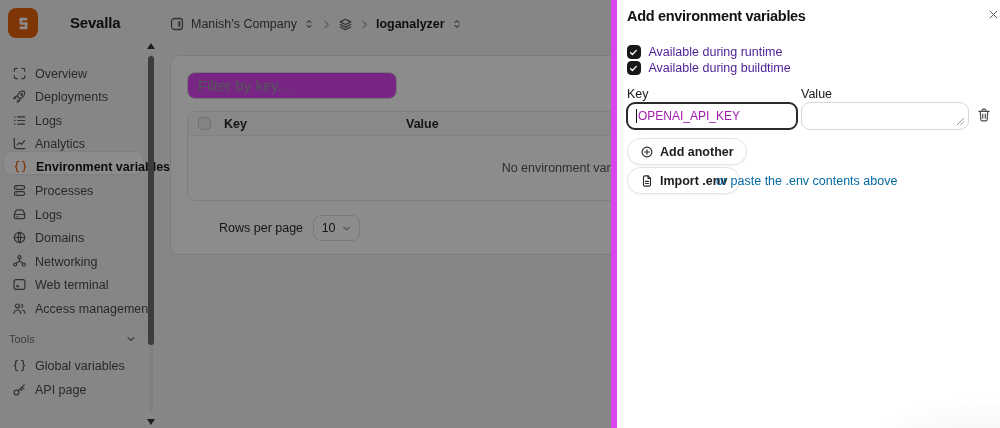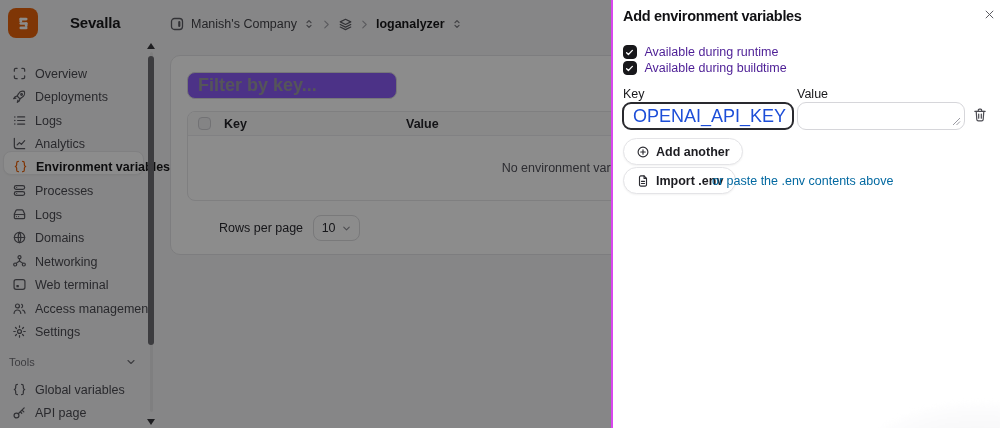--- a/index.html
+++ b/index.html
@@ -40,22 +40,22 @@
   .sb-thumb { position:absolute; left:148px; top:56px; width:6px; height:289px; background:#6e6e74; border-radius:3px; cursor:pointer; }
   .sb-up { position:absolute; left:147px; top:43px; width:0; height:0; cursor:pointer;
            border-left:4px solid transparent; border-right:4px solid transparent; border-bottom:6px solid #38383d; }
   .sb-down { position:absolute; left:147px; top:419px; width:0; height:0; cursor:pointer;
              border-left:4px solid transparent; border-right:4px solid transparent; border-top:6px solid #38383d; }
 
   
   .card { position:absolute; left:170px; top:55px; width:805px; height:200px; background:#fff;
           border:1px solid #e4e4e7; border-radius:10px; }
   .filter-input { position:absolute; left:16px; top:16px; width:210px; height:27px;
-                  border:1px solid #d9d9dc; border-radius:8px; padding:0 10px; font-size:18px;
-                  font-family:inherit; color:#18181b; background:#8b5cf6; outline:none;font-weight:bold; }
+                  border:1px solid #d9d9dc; border-radius:8px; padding:0 10px; font-size:15px;
+                  font-family:inherit; color:#18181b; background:#d946ef; outline:none; }
   .filter-input::placeholder { color:#9b9ba3; }
   .env-table { position:absolute; left:16px; top:55px; width:771px; height:90px;
                border:1px solid #e7e7ea; border-radius:8px; overflow:hidden; }
   .thead { height:24px; display:flex; align-items:center; background:#fafafa; border-bottom:1px solid #ececef; position:relative; }
   .th-check { position:absolute; left:10px; width:13px; height:13px; border:1px solid #cfcfd4;
               border-radius:4px; background:#f0f0f2; cursor:pointer; }
   .th-key { position:absolute; left:36px; font-weight:700; font-size:12.5px; color:#26262b; }
   .th-value { position:absolute; left:218px; font-weight:700; font-size:12.5px; color:#26262b; }
   .tbody { position:relative; height:64px; }
   .empty-msg { position:absolute; left:50%; top:50%; transform:translate(-50%,-50%);
@@ -63,41 +63,41 @@
   .pager { position:absolute; left:16px; top:159px; height:26px; display:flex; align-items:center; gap:10px;margin-left:32px; }
   .pager-label { font-weight:500; color:#2a2a30; }
   .pager-select { width:47px; height:26px; border:1px solid #dcdcdf; border-radius:8px; background:#fff;
                   display:flex; align-items:center; justify-content:center; gap:5px; cursor:pointer;
                   font-weight:500; color:#2a2a30; }
   .pager-select svg { width:11px; height:11px; color:#8b8b92; }
 
   
   .overlay { position:absolute; inset:0; background:var(--overlay,rgba(0,0,0,0.45)); z-index:40; }
   .drawer { position:absolute; left:611px; top:0; width:389px; height:428px; background:#fff;
-            border-left:2px solid #d946ef; z-index:50; }
+            border-left:6px solid #d946ef; z-index:50; }
   .drawer-title { position:absolute; left:10px; top:8px; font-size:14.5px; font-weight:700;
                   letter-spacing:-0.3px; color:#111114; }
   .drawer-close { position:absolute; left:366px; top:4px; width:20px; height:20px; display:flex;
                   align-items:center; justify-content:center; cursor:pointer; color:#55555c; }
   .drawer-close svg { width:11px; height:11px; }
   .cb-row { position:absolute; left:10px; height:14px; display:flex; align-items:center; gap:8px; }
   .cb-row.r1 { top:45px; } .cb-row.r2 { top:61px; }
   .cb { width:13.5px; height:13.5px; border-radius:4px; border:1px solid #c9c9ce; background:#fff;
         display:flex; align-items:center; justify-content:center; cursor:pointer; }
   .cb svg { width:9px; height:9px; display:none; }
   .cb.on { background:#18181b; border-color:#18181b; }
   .cb.on svg { display:block; }
   .cb-label { color:#4c1d95; }
   .field-label { position:absolute; top:87px; font-weight:500; color:#18181b; }
   .field-label.key { left:10px; } .field-label.value { left:184px; }
   .key-input { position:absolute; left:9px; top:102px; width:172px; height:28px;
                border:2px solid #29292e; border-radius:9px; background:#fff; display:flex;
                align-items:center; padding:0 8px; cursor:text; }
   .caret { width:1px; height:14px; background:#111; margin-right:1px; }
-  .key-text { font-size:18px; color:#1d4ed8; white-space:nowrap; }
+  .key-text { font-size:12px; color:#a21caf; white-space:nowrap; }
   .value-input { position:absolute; left:184px; top:102px; width:168px; height:28px;
                  border:1px solid #d6d6da; border-radius:9px; background:#fff; cursor:text; }
   .resize-handle { position:absolute; right:3px; bottom:3px; width:9px; height:9px; color:#9a9aa2; }
   .trash-btn { position:absolute; left:359px; top:107px; width:17px; height:17px; color:#4b4b52; cursor:pointer; }
   .trash-btn svg { width:16px; height:16px; }
   .pill-btn { position:absolute; left:10px; height:27px; display:inline-flex; align-items:center; gap:6px;
               padding:0 12px; border:1px solid #e4e4e7; border-radius:14px; background:#fff;
               box-shadow:0 1px 2px rgba(0,0,0,.05); cursor:pointer; font-weight:600; color:#1c1c21;
               font-size:12.5px; }
   .pill-btn svg { width:14px; height:14px; color:#2a2a30; }
@@ -244,27 +244,20 @@
         <span class="lbl">Web terminal</span>
       </div>
       <div class="nav-item">
         <svg viewBox="0 0 16 16" fill="none" stroke="currentColor" stroke-width="1.3" stroke-linecap="round" stroke-linejoin="round">
           <circle cx="5.8" cy="5.3" r="2.1"></circle>
             <path d="M2.2 13.2c.3-2.2 1.7-3.6 3.6-3.6s3.3 1.4 3.6 3.6"></path>
             <path d="M10.3 3.5a2.1 2.1 0 0 1 0 3.6M11.5 9.8c1.4.4 2.2 1.6 2.4 3.2"></path>
           </svg>
         <span class="lbl">Access management</span>
       </div>
-      <div class="nav-item">
-        <svg viewBox="0 0 16 16" fill="none" stroke="currentColor" stroke-width="1.3" stroke-linecap="round">
-          <circle cx="8" cy="8" r="2.1"></circle>
-            <path d="M8 1.9v1.6M8 12.5v1.6M1.9 8h1.6M12.5 8h1.6M3.7 3.7l1.1 1.1M11.2 11.2l1.1 1.1M12.3 3.7l-1.1 1.1M4.8 11.2l-1.1 1.1"></path>
-          </svg>
-        <span class="lbl">Settings</span>
-      </div>
     </div>
 
     <div class="tools-head">
       <span>Tools</span>
       <svg viewBox="0 0 16 16" fill="none" stroke="currentColor" stroke-width="1.5" stroke-linecap="round" stroke-linejoin="round">
           <path d="M4 6l4 4 4-4"></path>
         </svg>
     </div>
     <div class="nav-item">
       <svg viewBox="0 0 16 16" fill="none" stroke="currentColor" stroke-width="1.3" stroke-linecap="round" stroke-linejoin="round">

